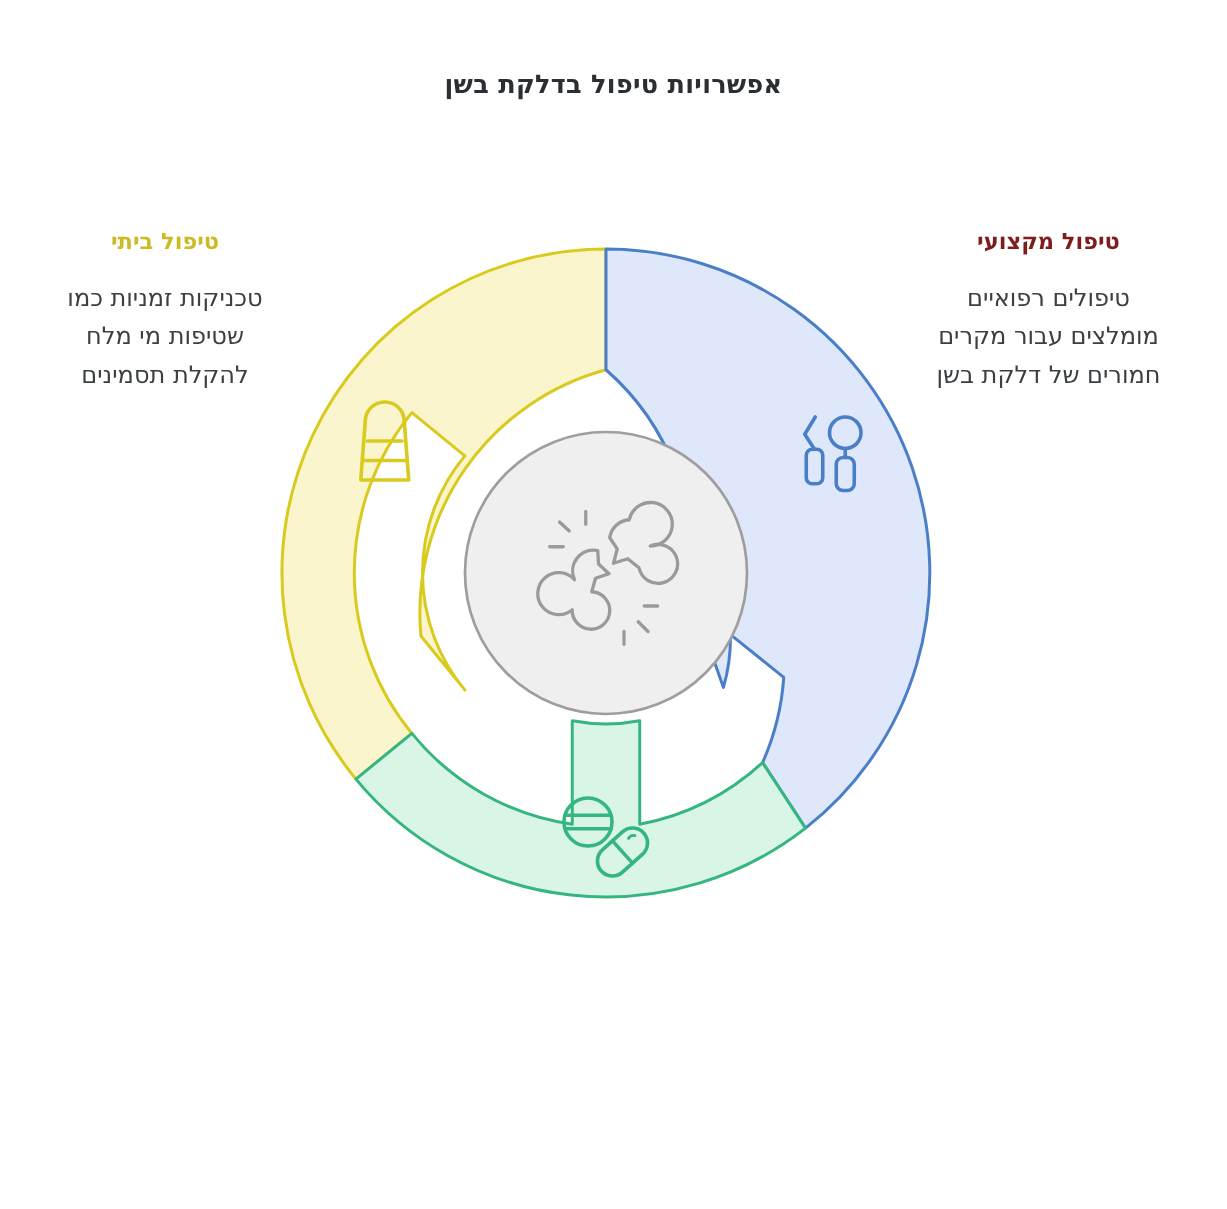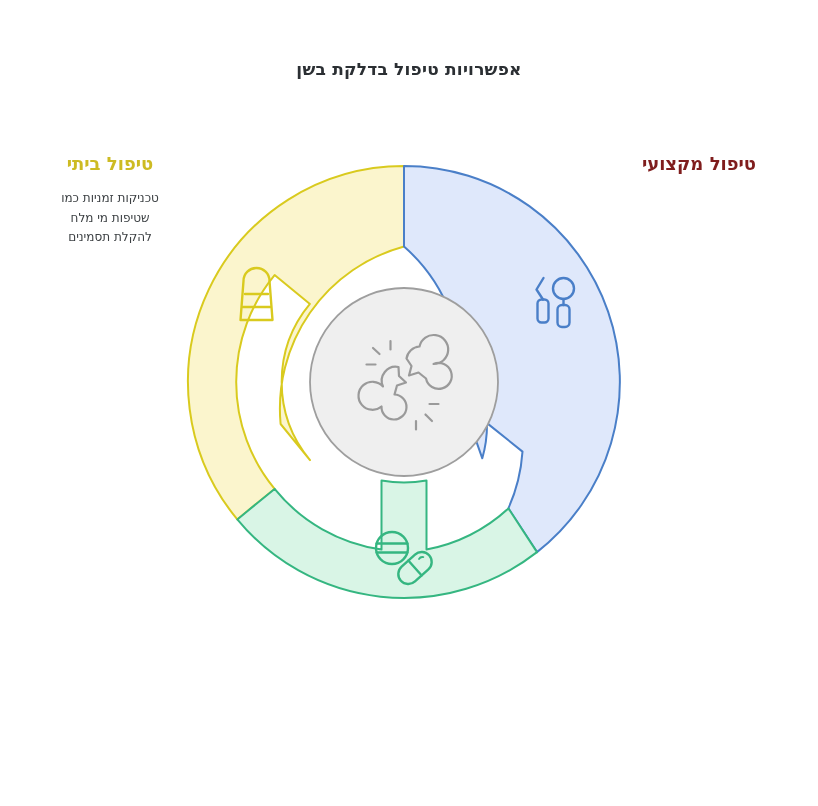--- a/index.html
+++ b/index.html
@@ -19,35 +19,34 @@
   #page-title {
     position: absolute;
     top: 47px;
     left: 0;
     width: 818px;
     text-align: center;
     font-size: 17px;
     font-weight: bold;
     color: #2b2f33;
     letter-spacing: 0.2px;
-    margin-top: 12px;
   }
 
   .label-block {
     position: absolute;
     text-align: center;
   }
   .label-head {
-    font-size: 18px;
+    font-size: 15px;
     font-weight: bold;
     margin-bottom: 14px;
     line-height: 1.3;
   }
   .label-body {
-    font-size: 12px;
+    font-size: 16px;
     color: #3c4043;
     line-height: 1.62;
     white-space: pre-line;
   }
 
   #label-professional {
     top: 152px;
     left: 596px;
     width: 206px;
   }
@@ -178,20 +177,23 @@
         <line x1="416.0" y1="421.0" x2="416.0" y2="429.5"></line>
         <line x1="425.5" y1="414.5" x2="432.0" y2="421.0"></line>
         <line x1="429.5" y1="404.0" x2="438.5" y2="404.0"></line>
       </g>
     </g>
   </svg>
 </div>
 
 <div class="label-block" id="label-professional">
   <div class="label-head" style="color:#7f1d1d">טיפול מקצועי</div>
+  <div class="label-body">טיפולים רפואיים
+מומלצים עבור מקרים
+חמורים של דלקת בשן</div>
 </div>
 
 <div class="label-block" id="label-home">
   <div class="label-head" style="color:#cdbb23">טיפול ביתי</div>
   <div class="label-body">טכניקות זמניות כמו
 שטיפות מי מלח
 להקלת תסמינים</div>
 </div>
 
 <div class="label-block" id="label-medication">

